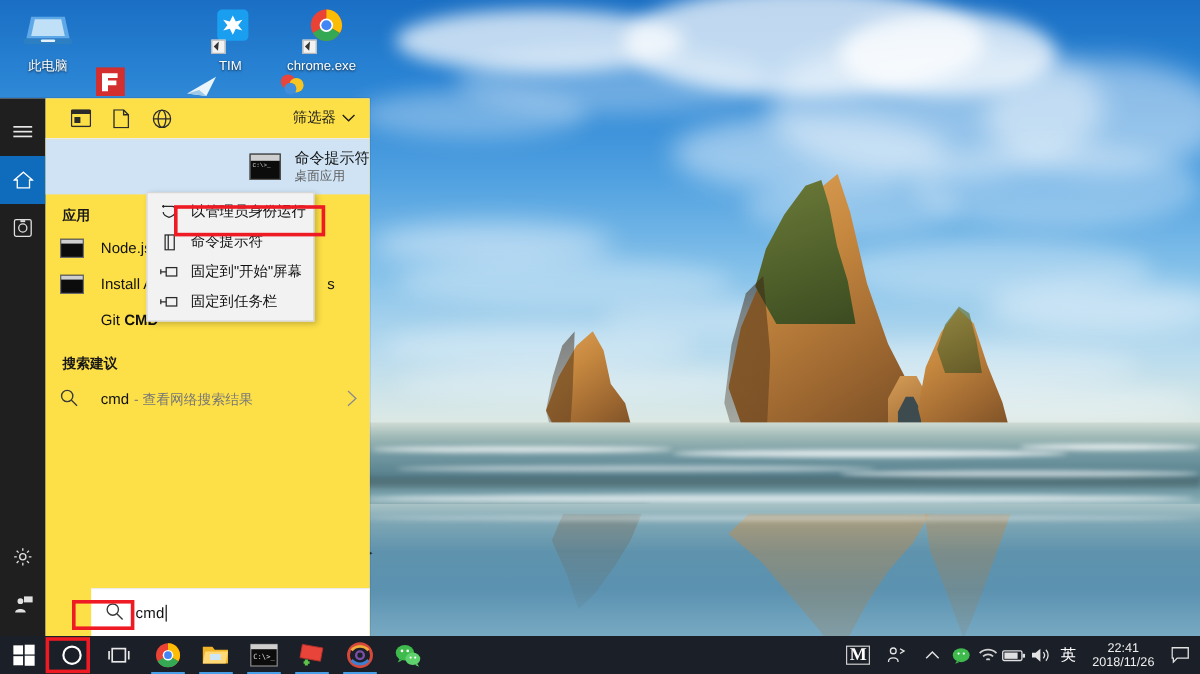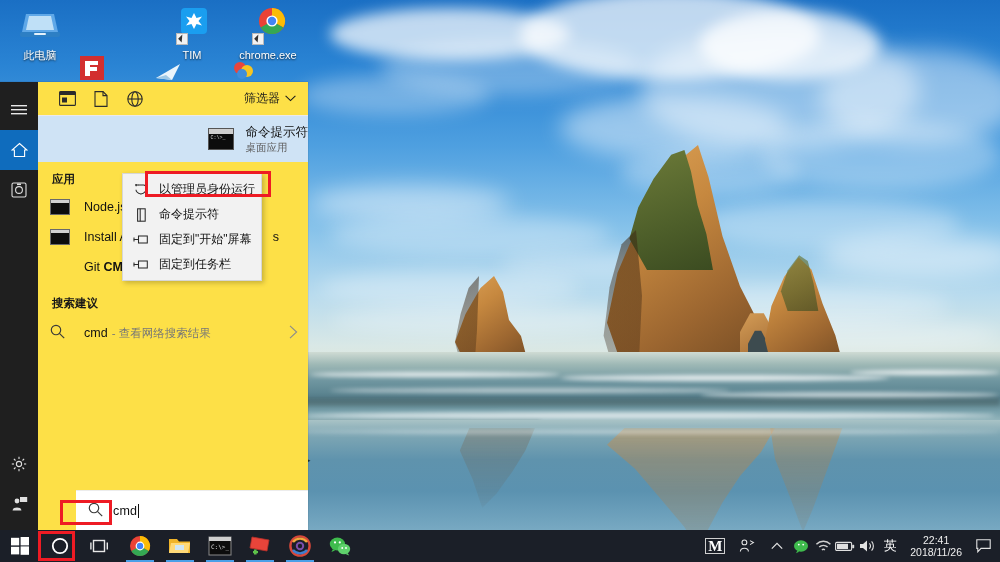--- a/index.html
+++ b/index.html
@@ -267,21 +267,21 @@
   .redbox {
     position: absolute;
     border: 3px solid #ee1b24;
     pointer-events: none;
     z-index: 60;
   }
 
   
   #context-menu {
     position: absolute;
-    left: 122px; top: 173px;
+    left: 122px; top: 160px;
     width: 140px;
     background: #f2f2f2;
     border: 1px solid #d6d6d6;
     box-shadow: 2px 2px 5px rgba(0,0,0,0.22);
     z-index: 50;
     padding: 3px 0;
   }
   .ctx-item {
     display: flex; align-items: center;
     height: 25px;

